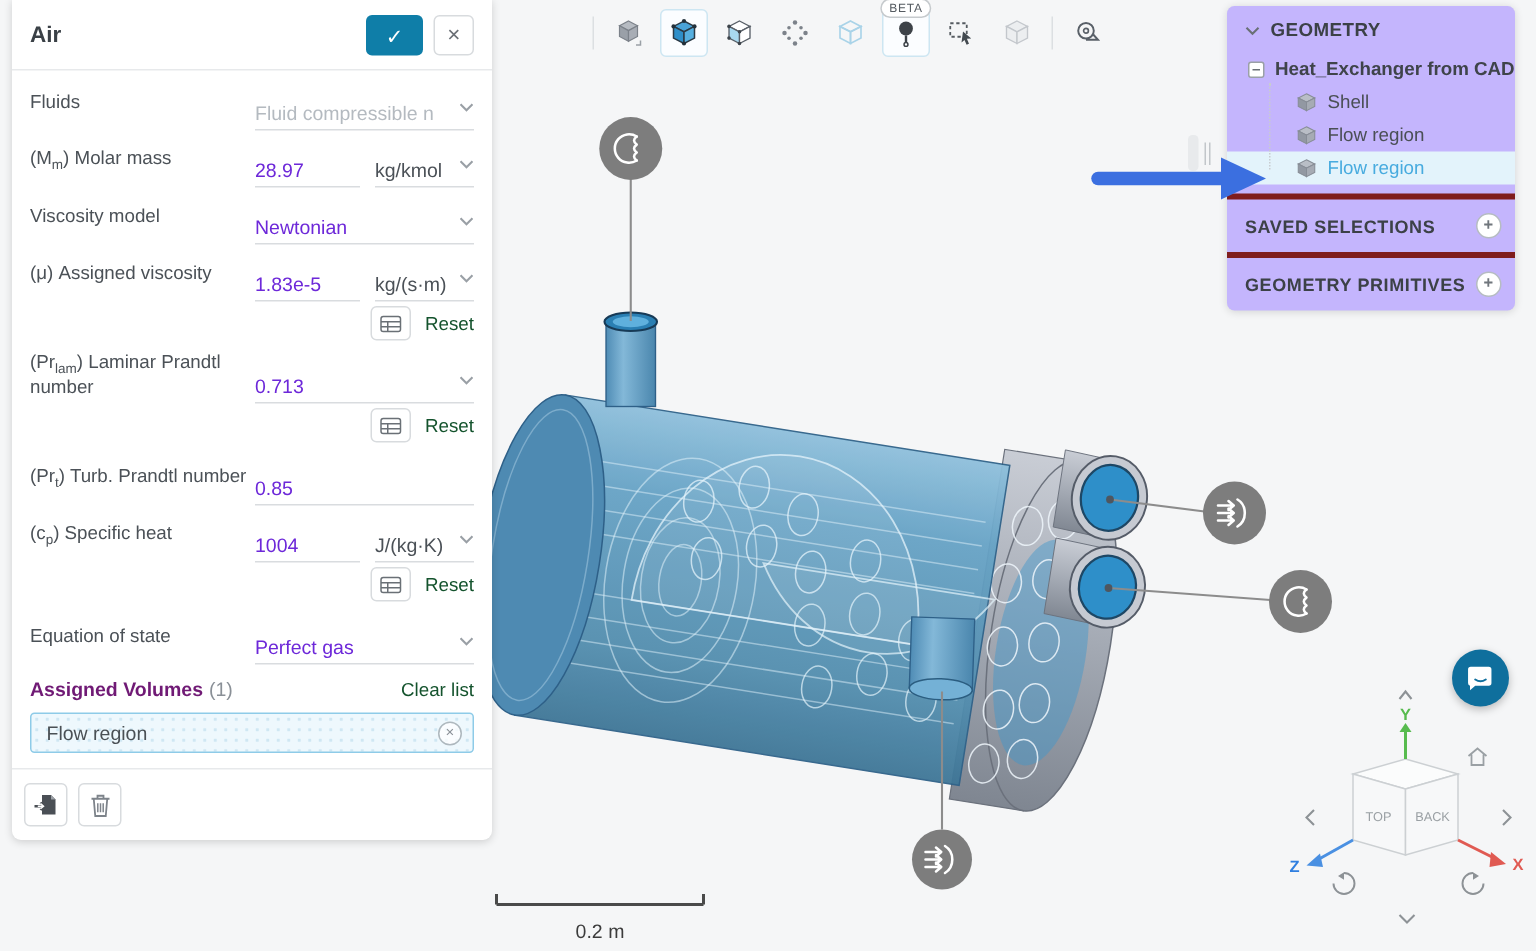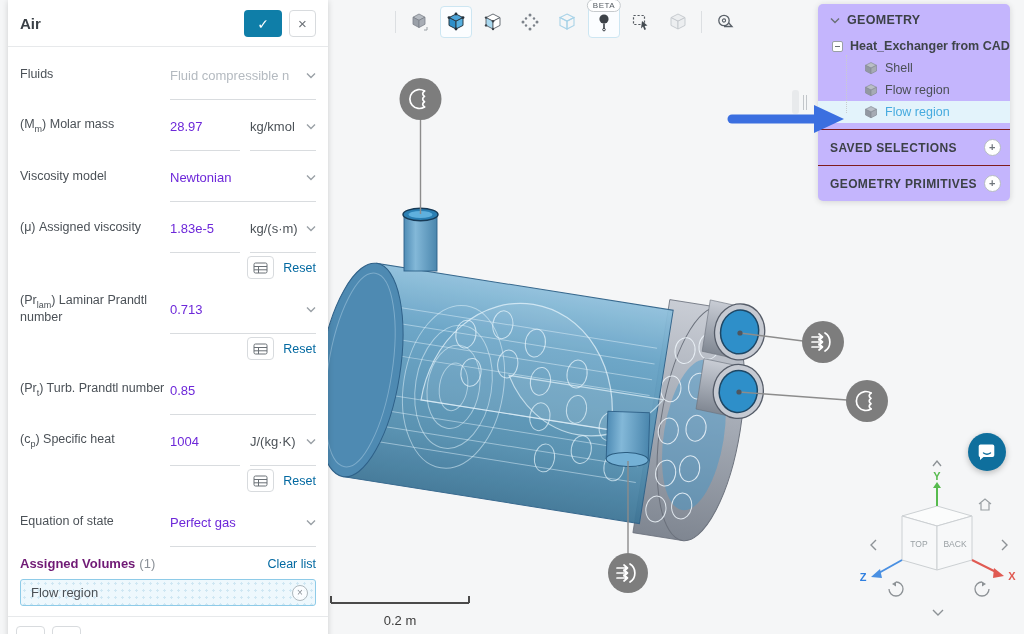--- a/index.html
+++ b/index.html
@@ -19,31 +19,31 @@
   .btn-check { width:38px; height:27px; background:#0f7ea8; border-radius:4px; color:#fff;
                display:flex; align-items:center; justify-content:center; font-size:14px; cursor:pointer; }
   .btn-x { width:27px; height:27px; border:1px solid #d8dbde; border-radius:4px; background:#fff;
            color:#6b7076; display:flex; align-items:center; justify-content:center; font-size:15px;
            margin-left:7px; cursor:pointer; }
   .lp-body { padding:2px 12px 0; }
   .prow { display:flex; align-items:center; min-height:31px; }
   .plabel { width:150px; flex:none; padding-right:4px; font-size:12.5px; line-height:1.15; color:#4b5157; }
   .plabel sub { font-size:9px; }
   .pctl { flex:1; display:flex; align-items:flex-end; gap:10px; }
-  .useg { display:flex; align-items:center; border-bottom:1px solid #d9dcdf; padding:3px 0 16px;margin-top:16px; }
+  .useg { display:flex; border-bottom:1px solid #d9dcdf; padding:3px 0 3px;margin-top:16px; }
   .useg.grow { flex:1; }
   .useg.vfix { width:70px; flex:none; }
   .pval { flex:1; color:#6d28d9; }
   .punit { color:#4b5157; margin-right:3px; white-space:nowrap; }
   .muted { color:#b4bac0; }
   .chev { flex:none; display:flex; }
   .reset-row { display:flex; justify-content:flex-end; align-items:center; gap:9px; padding:3px 0 4px; }
   .table-btn { width:27px; height:23px; border:1px solid #d8dbde; border-radius:4px; background:#fff;
                display:flex; align-items:center; justify-content:center; cursor:pointer; }
-  .link { color:#0369a1; font-size:12.5px; cursor:pointer; }
+  .link { color:#14532d; font-size:12.5px; cursor:pointer; }
   .assign-row { display:flex; align-items:center; padding:9px 0 2px; }
   .assign-label { font-weight:bold; color:#701a75; }
   .assign-count { color:#8a9097; margin-left:4px; flex:1; }
   .chip { margin:6px 0 10px; height:27px; border:1px solid #8ecbe8; border-radius:3px;
           background-color:#eef8fd;
           background-image:radial-gradient(circle, #cfe7f3 1px, transparent 1.3px);
           background-size:7px 7px; display:flex; align-items:center; padding:0 7px 0 10px; }
   .chip-label { flex:1; color:#4a5055; }
   .chip-x { width:16px; height:16px; border:1px solid #aeb8be; border-radius:50%; background:rgba(255,255,255,.75);
             color:#8a9097; font-size:10px; line-height:14px; text-align:center; cursor:pointer; }
@@ -70,21 +70,21 @@
              font-weight:bold; color:#3f444a; cursor:pointer; white-space:nowrap; overflow:hidden; }
   .minusbox { flex:none; width:11px; height:11px; border:1px solid #9aa0a6; border-radius:2px;
               position:relative; background:#fff; }
   .minusbox::after { content:""; position:absolute; left:2px; right:2px; top:4px; height:1px; background:#6a7076; }
   .rp-children { position:relative; padding-bottom:6px; }
   .rp-children::before { content:""; position:absolute; left:28px; top:-2px; bottom:16px;
                          border-left:1px dotted #c8ccd0; }
   .rp-item { display:flex; align-items:center; gap:7px; padding:4px 8px 4px 46px; color:#4a4f55; cursor:pointer; }
   .rp-item.sel { background:#e3f3fb; color:#47abdf; }
   .rp-sec { display:flex; align-items:center; justify-content:space-between; padding:9px 9px 9px 12px;
-            border-top:1px solid #7f1d1d; font-weight:bold; font-size:12px; color:#3c4147;
+            border-top:4px solid #7f1d1d; font-weight:bold; font-size:12px; color:#3c4147;
             letter-spacing:.4px; cursor:pointer; }
   .plusbtn { width:17px; height:17px; border:1px solid #b6bcc2; border-radius:50%; color:#70767c;
              font-size:11px; line-height:15px; text-align:center; background:#fff; cursor:pointer; }
   .rhandle { position:absolute; left:-26px; top:86px; display:flex; align-items:center; gap:4px; }
   .rhandle .pill { width:7px; height:24px; background:#e8eaec; border-radius:3px; }
   .rhandle .grip { display:flex; gap:2px; }
   .rhandle .grip i { width:1px; height:15px; background:#c2c6ca; }
 
   
   .arrow-svg { position:absolute; left:724px; top:100px; z-index:6; }

